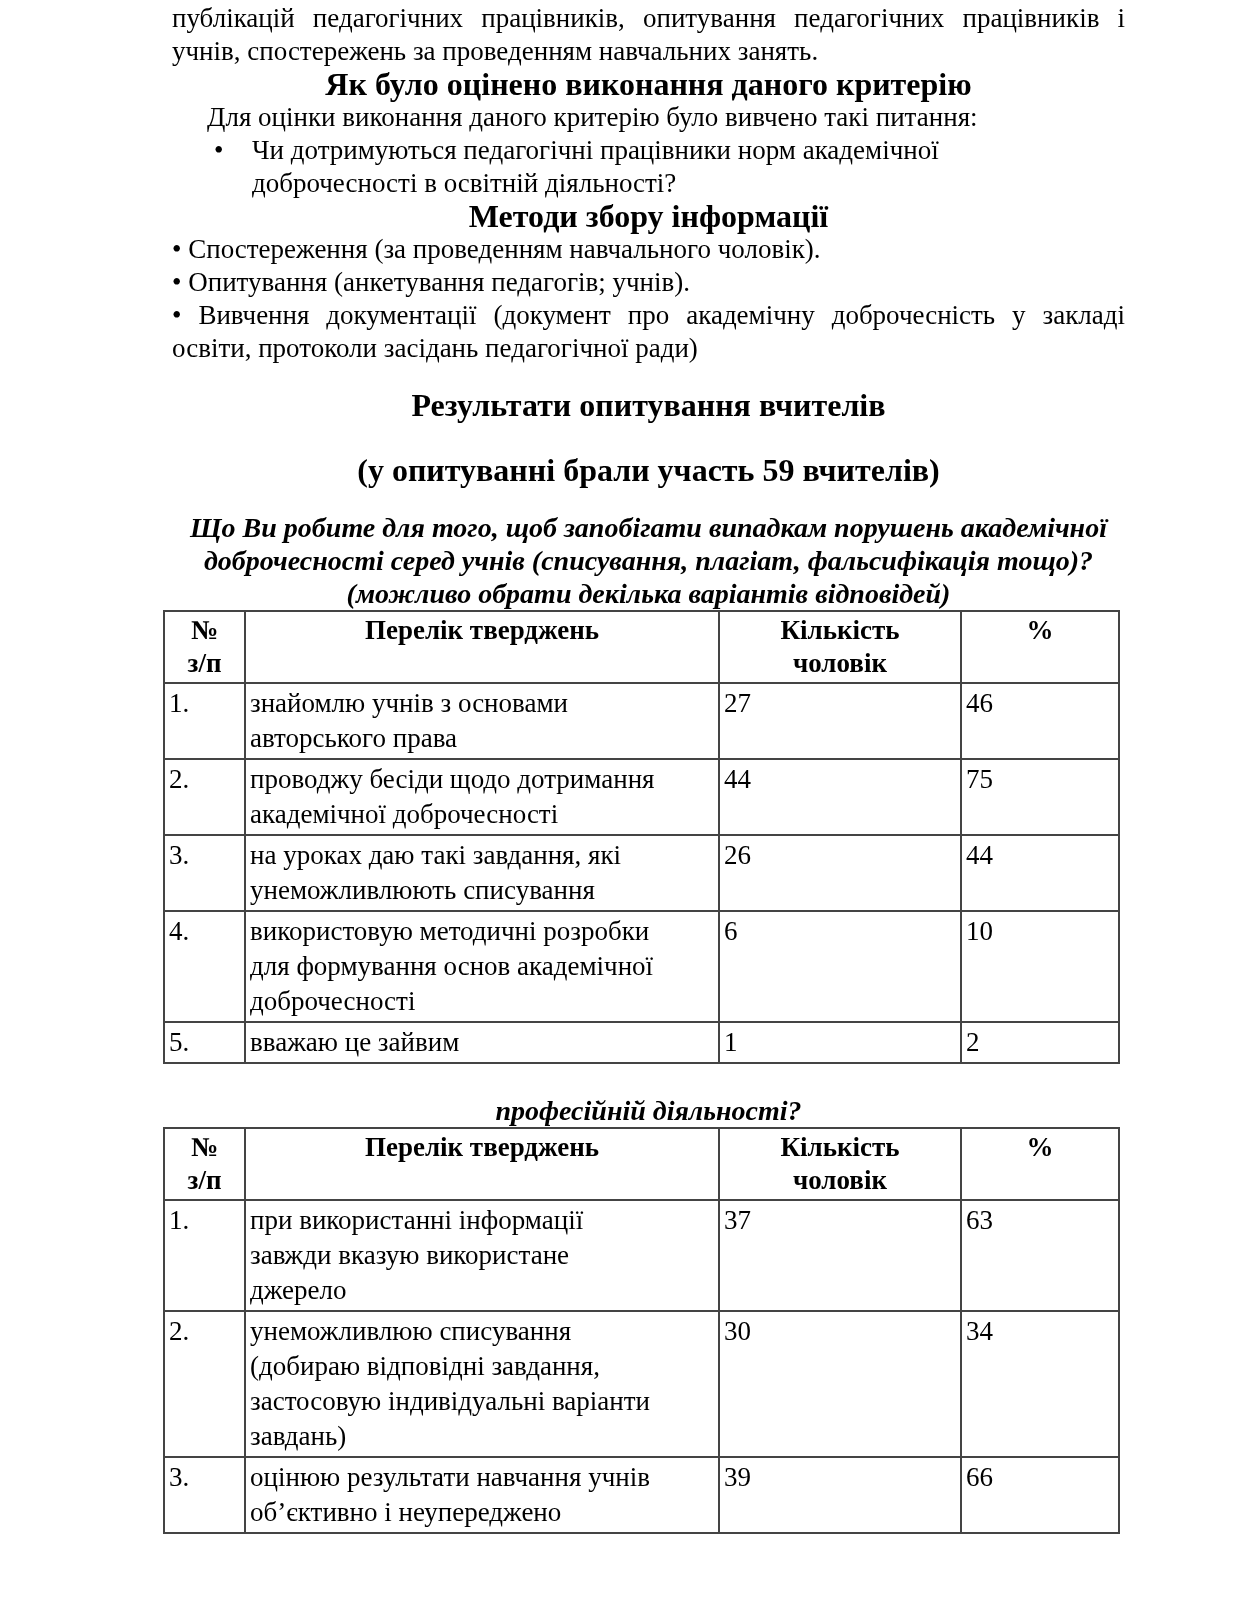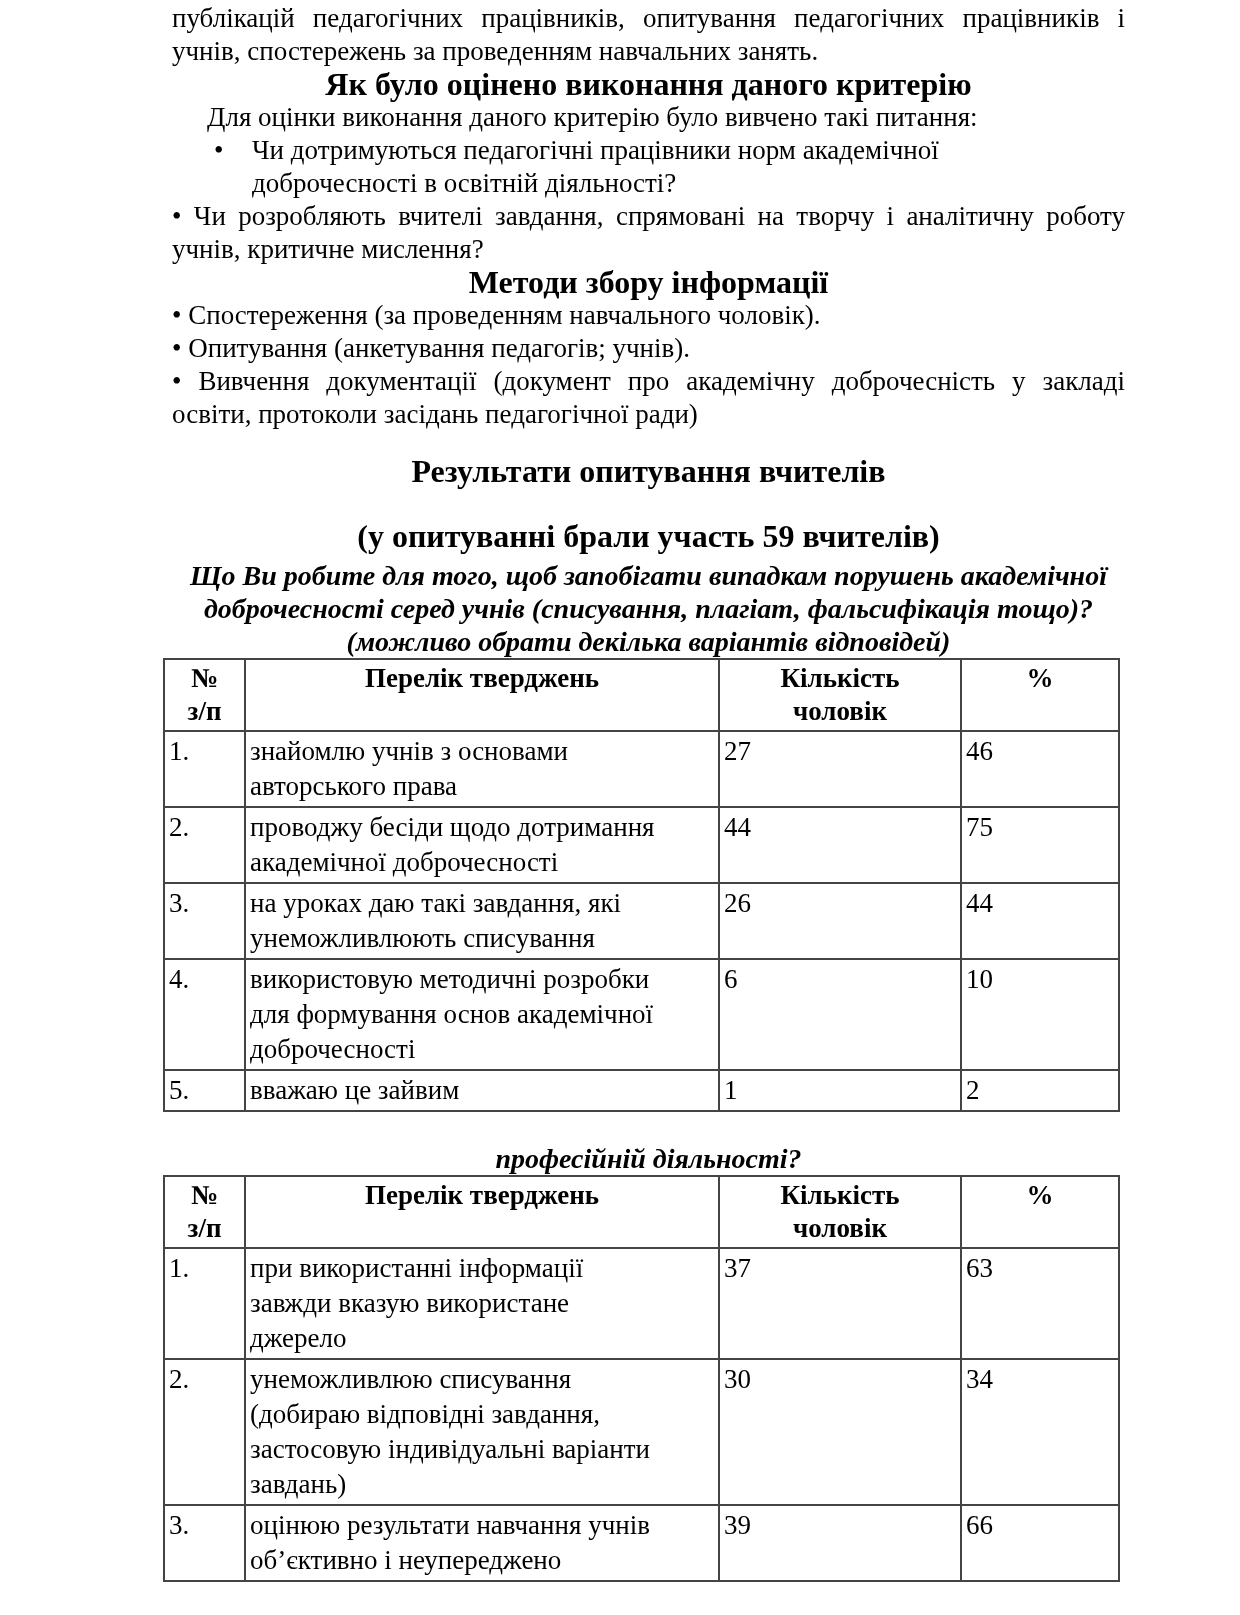--- a/index.html
+++ b/index.html
@@ -41,21 +41,21 @@
     position: absolute;
     left: 42px;
     top: 0;
     font-size: 27px;
   }
 
   .results-heading { margin-top: 24px; }
   .participants-heading { margin-top: 32px; }
 
   .survey-question {
-    margin-top: 6px;
+    margin-top: 24px;
     font-weight: bold;
     font-style: italic;
     text-align: center;
     font-size: 28px;
   }
   .survey-question > div { min-height: 33px; }
   .survey-question-2 { margin-top: 30px; }
 
   
   table.survey {
@@ -105,24 +105,20 @@
   <div class="indent-first">Для оцінки виконання даного критерію було вивчено такі питання:</div>
 
   <div class="bullet-item">
     <span class="bullet-glyph">•</span>
     <div class="lines">
         <div>Чи дотримуються педагогічні працівники норм академічної</div>
         <div>доброчесності в освітній діяльності?</div>
       </div>
   </div>
 
-  <div class="lines justify-lines">
-      <div>• Чи розробляють вчителі завдання, спрямовані на творчу і аналітичну роботу</div>
-      <div>учнів, критичне мислення?</div>
-    </div>
 
   <div class="center-bold">Методи збору інформації</div>
 
   <div>• Спостереження (за проведенням навчального чоловік).</div>
   <div>• Опитування (анкетування педагогів; учнів).</div>
   <div class="lines justify-lines">
       <div>• Вивчення документації (документ про академічну доброчесність у закладі</div>
       <div>освіти, протоколи засідань педагогічної ради)</div>
     </div>
 

